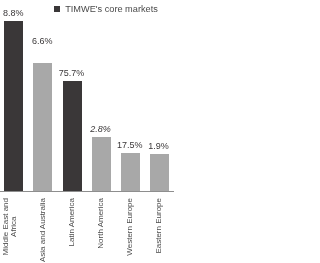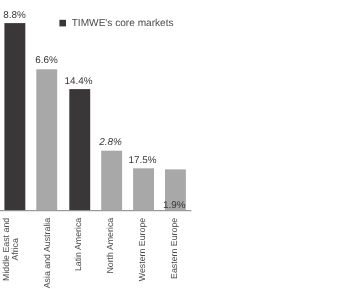--- a/index.html
+++ b/index.html
@@ -1,21 +1,21 @@
 <!DOCTYPE html>
 <html><head>
 <meta charset="utf-8">
 <style>
   html,body{margin:0;padding:0;}
   body{width:174px;height:263px;background:#ffffff;
        font-family:"Liberation Sans","DejaVu Sans",sans-serif;
        -webkit-font-smoothing:antialiased;overflow:hidden;}
   #chart{position:relative;width:174px;height:263px;
          transform:translateZ(0);-webkit-font-smoothing:antialiased;}
-  .legend{position:absolute;left:53.8px;top:18px;display:flex;align-items:flex-start;}
+  .legend{position:absolute;left:53.8px;top:6px;display:flex;align-items:flex-start;}
   .legend-swatch{width:6.2px;height:6.4px;background:#3a3738;display:inline-block;flex:0 0 auto;}
   .legend-label{font-size:9.2px;color:#4a4a4a;margin-left:5.2px;white-space:nowrap;line-height:7.4px;}
   .axis{position:absolute;left:0;top:191.3px;width:174px;height:1.1px;background:#8e8e8e;}
   .bar{position:absolute;bottom:72px;}
   .vlabel{position:absolute;font-size:9px;color:#3a3738;text-align:center;white-space:nowrap;}
   .clabel{position:absolute;top:198.3px;
           font-size:8px;color:#4a4a4a;line-height:8.2px;text-align:center;
           transform-origin:0 0;transform:rotate(-90deg) translateX(-100%);
           white-space:nowrap;}
   .cline{white-space:nowrap;display:block;}
@@ -32,43 +32,43 @@
   <div id="plot">
 
     <div class="bar" style="left: 4.3px; top: 20.844px; width: 19.1px; height: 170.456px; background: rgb(58, 55, 56);"></div>
     <div class="vlabel" style="left: -11.3px; top: 7.844px; width: 49.1px;">8.8%</div>
     <div class="clabel" style="left: 2.35px;">
       <span class="cline">Middle East and</span>
       <span class="cline">Africa</span>
     </div>
 
     <div class="bar" style="left: 33.4px; top: 63.458px; width: 19.1px; height: 127.842px; background: rgb(168, 168, 168);"></div>
-    <div class="vlabel" style="left: 17.8px; top: 49px; width: 49.1px;">6.6%</div>
+    <div class="vlabel" style="left: 17.8px; top: 36px; width: 49.1px;">6.6%</div>
     <div class="clabel" style="left: 38.85px;">
       <span class="cline">Asia and Australia</span>
     </div>
 
     <div class="bar" style="left: 62.5px; top: 80.891px; width: 19.1px; height: 110.409px; background: rgb(58, 55, 56);"></div>
-    <div class="vlabel" style="left: 46.9px; top: 67.891px; width: 49.1px;">14.4%</div>
+    <div class="vlabel" style="left: 46.9px; top: 67.891px; width: 49.1px;">75.7%</div>
     <div class="clabel" style="left: 67.95px;">
       <span class="cline">Latin America</span>
     </div>
 
     <div class="bar" style="left: 91.6px; top: 137.064px; width: 19.1px; height: 54.236px; background: rgb(168, 168, 168);"></div>
     <div class="vlabel" style="left: 76px; top: 124.064px; width: 49.1px; font-style: italic;">2.8%</div>
     <div class="clabel" style="left: 97.05px;">
       <span class="cline">North America</span>
     </div>
 
     <div class="bar" style="left: 120.7px; top: 152.56px; width: 19.1px; height: 38.74px; background: rgb(168, 168, 168);"></div>
     <div class="vlabel" style="left: 105.1px; top: 139.56px; width: 49.1px;">17.5%</div>
     <div class="clabel" style="left: 126.15px;">
       <span class="cline">Western Europe</span>
     </div>
 
     <div class="bar" style="left: 149.8px; top: 154.497px; width: 19.1px; height: 36.803px; background: rgb(168, 168, 168);"></div>
-    <div class="vlabel" style="left: 134px; top: 141.497px; width: 49.1px; margin-top: 40px;">1.9%</div>
+    <div class="vlabel" style="left: 134px; top: 141.497px; width: 49.1px;">1.9%</div>
     <div class="clabel" style="left: 155.25px;">
       <span class="cline">Eastern Europe</span>
     </div>
 
   </div>
 </div>
 
 </body></html>

